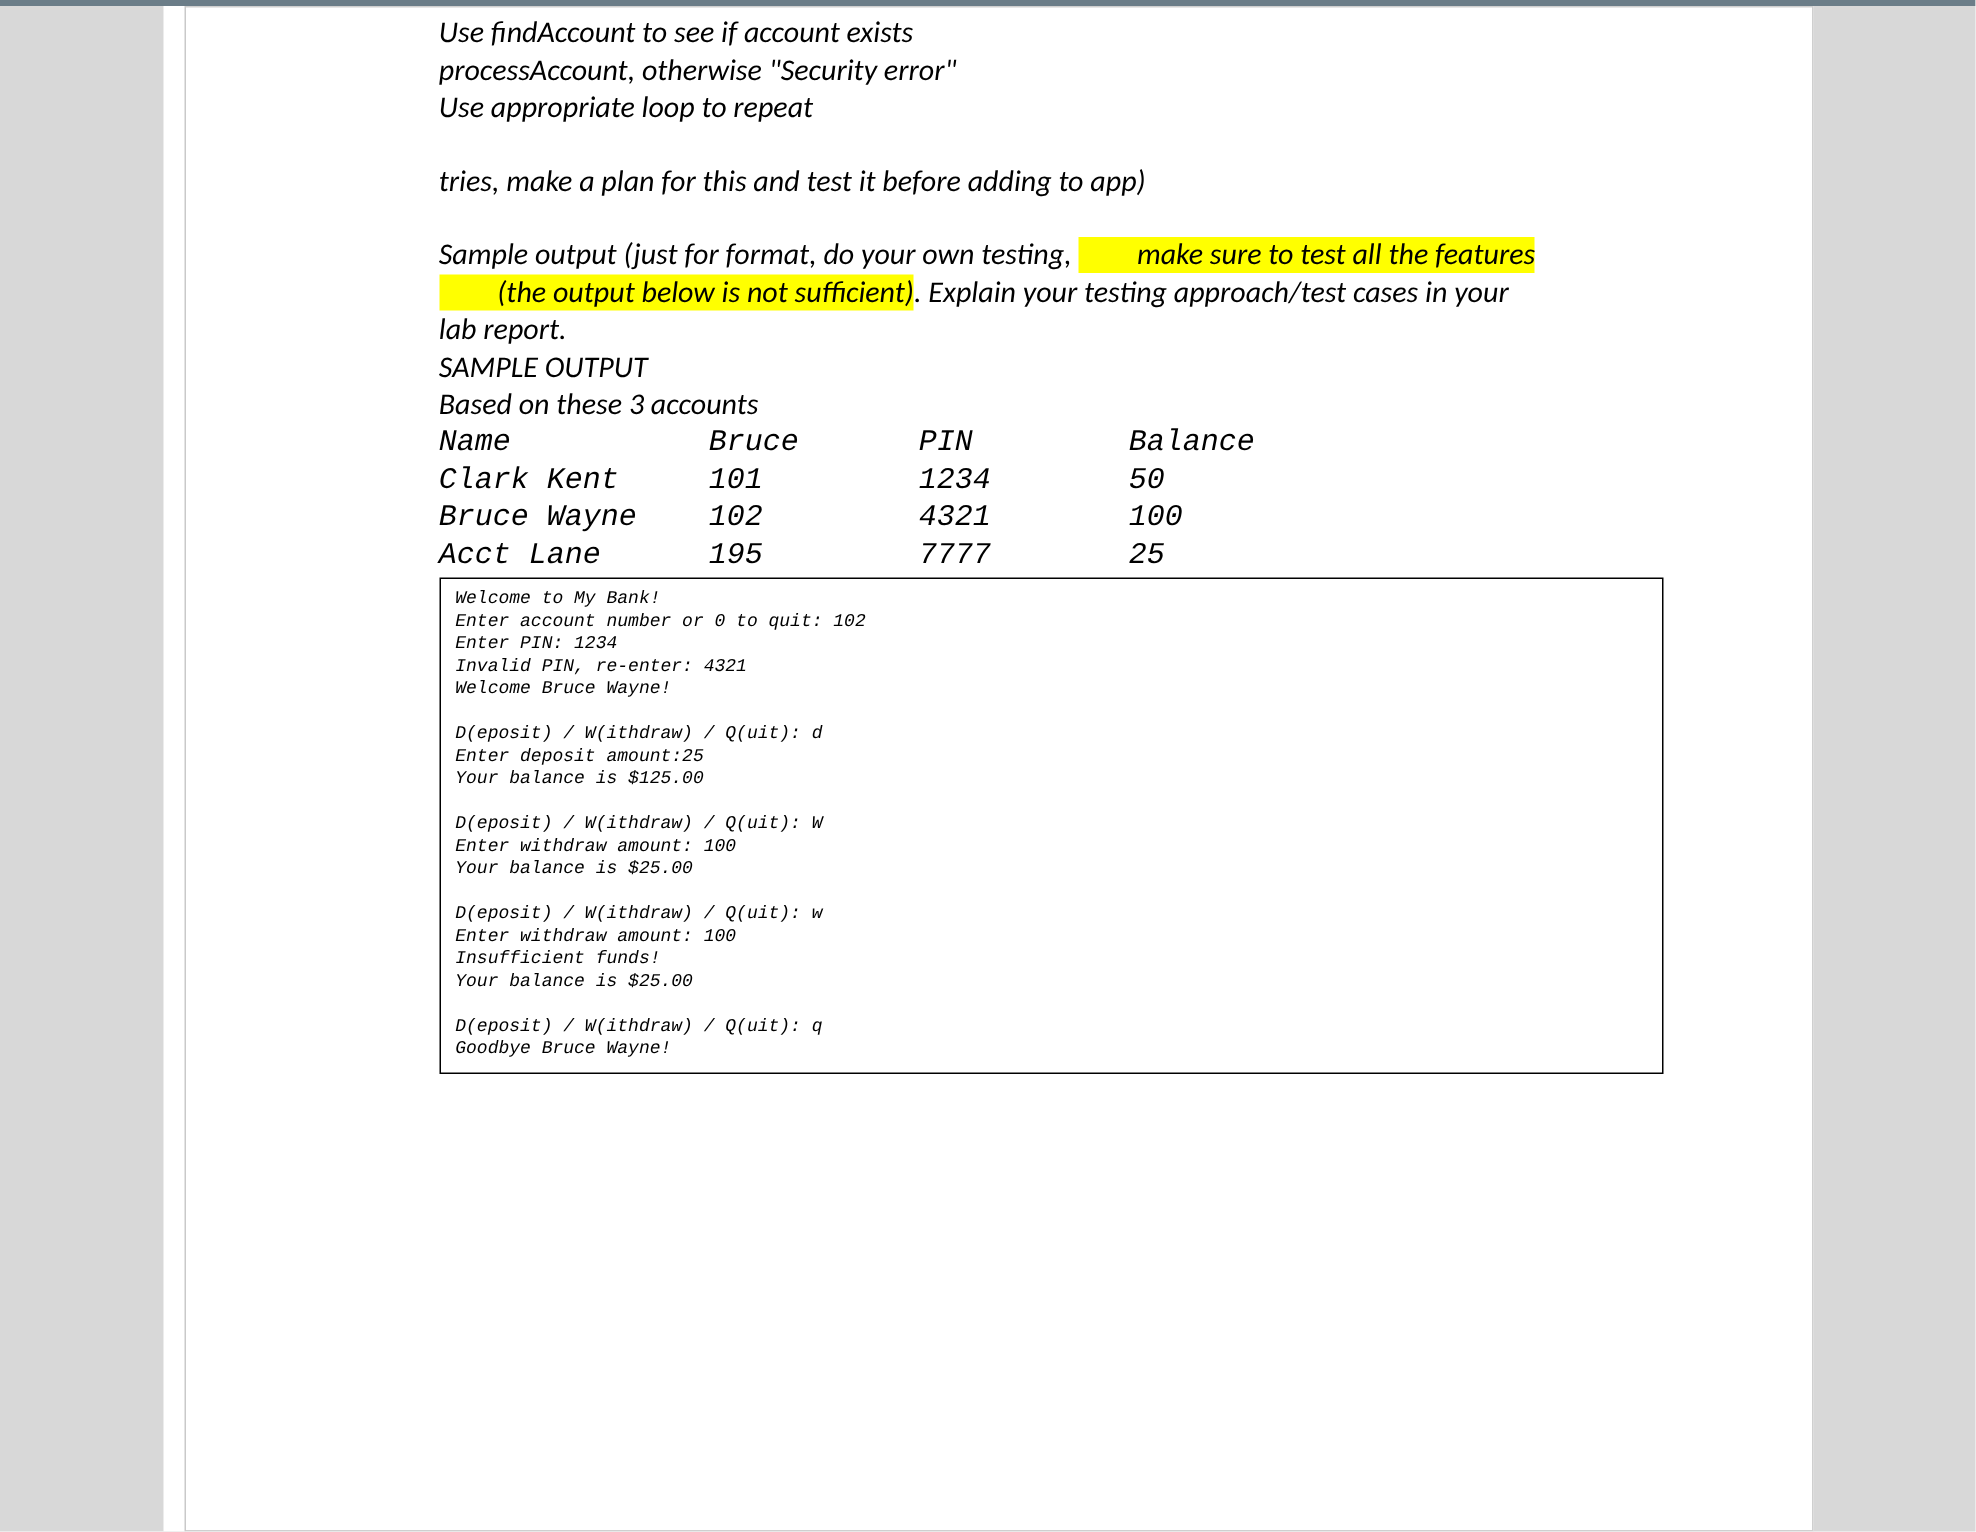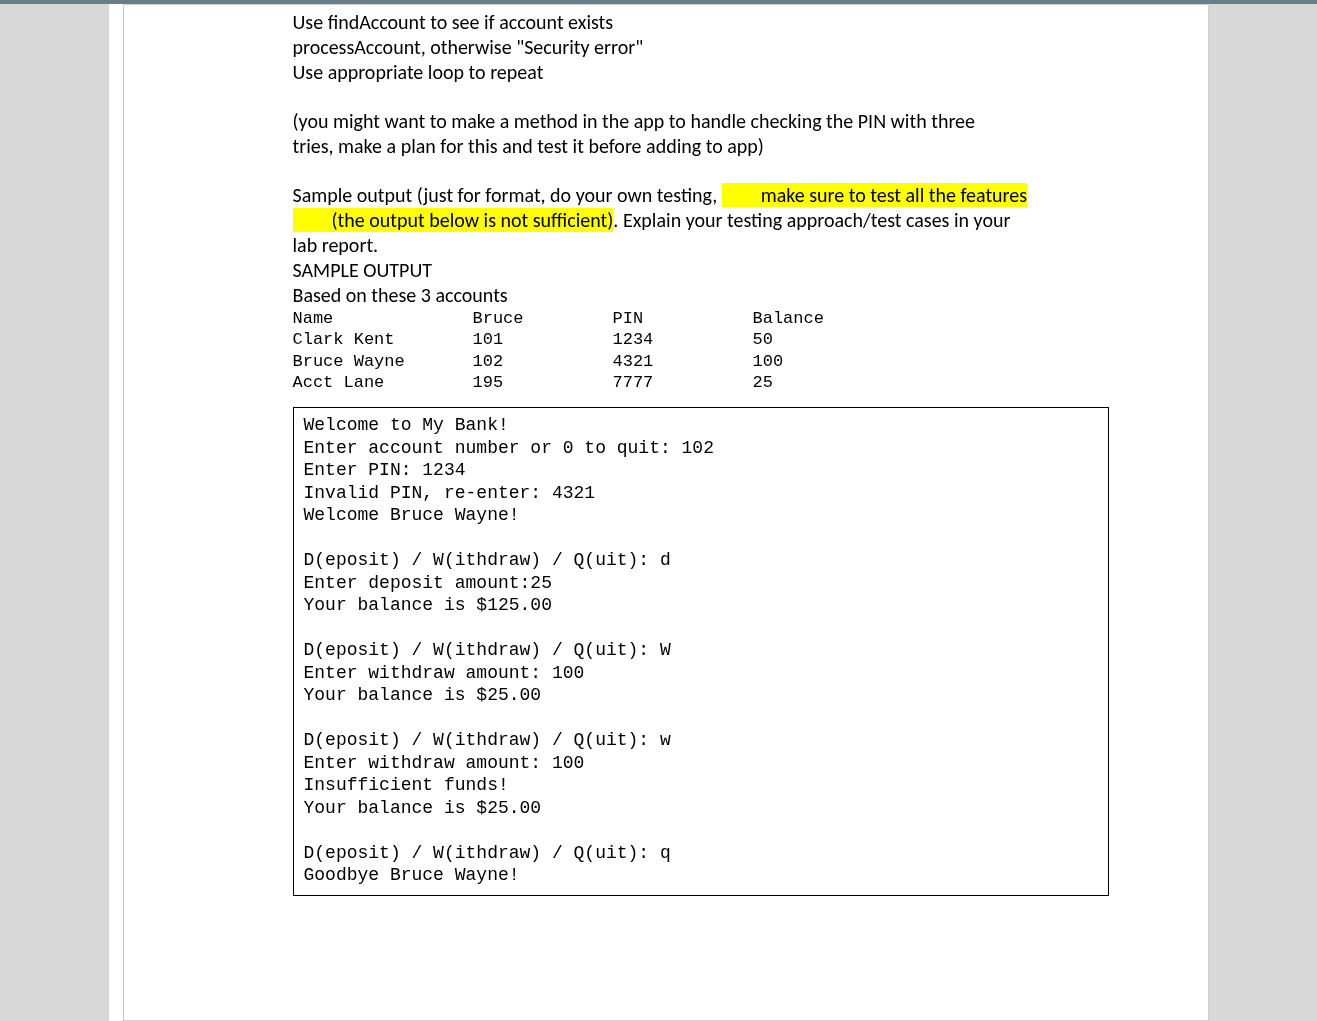--- a/index.html
+++ b/index.html
@@ -12,20 +12,21 @@
   }
   .top-bar{
     height:4px;
     background:#6b7d88;
     width:100%;
   }
   .sheet-wrap{
     width:1100px;
     margin:0 auto;
     position:relative;
+    font-style:italic;
   }
   .left-gutter{
     position:absolute;
     left:0; top:0; bottom:0;
     width:14px;
     background:#fff;
     border-right:1px solid #c9c9c9;
   }
   .sheet{
     margin-left:14px;
@@ -33,50 +34,49 @@
     min-height:1017px;
     padding:6px 100px 30px 170px;
     box-sizing:border-box;
     box-shadow:0 0 0 1px #cfcfcf inset;
   }
   .para{margin:0 0 0 0;}
   .blank{height:24px;}
   .hl{background:#ffff00;padding-left:39px;}
   .hdr-row, .acct-row{
     font-family:"Courier New", monospace;
-    font-size:17px;
+    font-size:20px;
     display:grid;
     grid-template-columns:180px 140px 140px auto;
   }
   .output-box{
     border:1px solid #000;
-    margin-top:14px;
+    margin-top:2px;
     padding:6px 10px 8px 10px;
     font-family:"Courier New", monospace;
-    font-size:18px;
+    font-size:12px;
     white-space:pre;
     line-height:1.25;
   }
 </style>
 </head>
 <body>
 
 <div class="top-bar"></div>
 
 <div class="sheet-wrap">
   <div class="left-gutter"></div>
   <div class="sheet">
 
     <p class="para">Use findAccount to see if account exists</p>
     <p class="para">processAccount, otherwise "Security error"</p>
     <p class="para">Use appropriate loop to repeat</p>
 
     <div class="blank"></div>
 
-    <p class="para">(you might want to make a method in the app to handle checking the PIN with three</p>
     <p class="para">tries, make a plan for this and test it before adding to app)</p>
 
     <div class="blank"></div>
 
     <p class="para">
       <span>Sample output (just for format, do your own testing, </span><span class="hl">make sure to test all the features</span>
     </p>
     <p class="para">
       <span class="hl">(the output below is not sufficient)</span><span>.  Explain your testing approach/test cases in your</span>
     </p>

